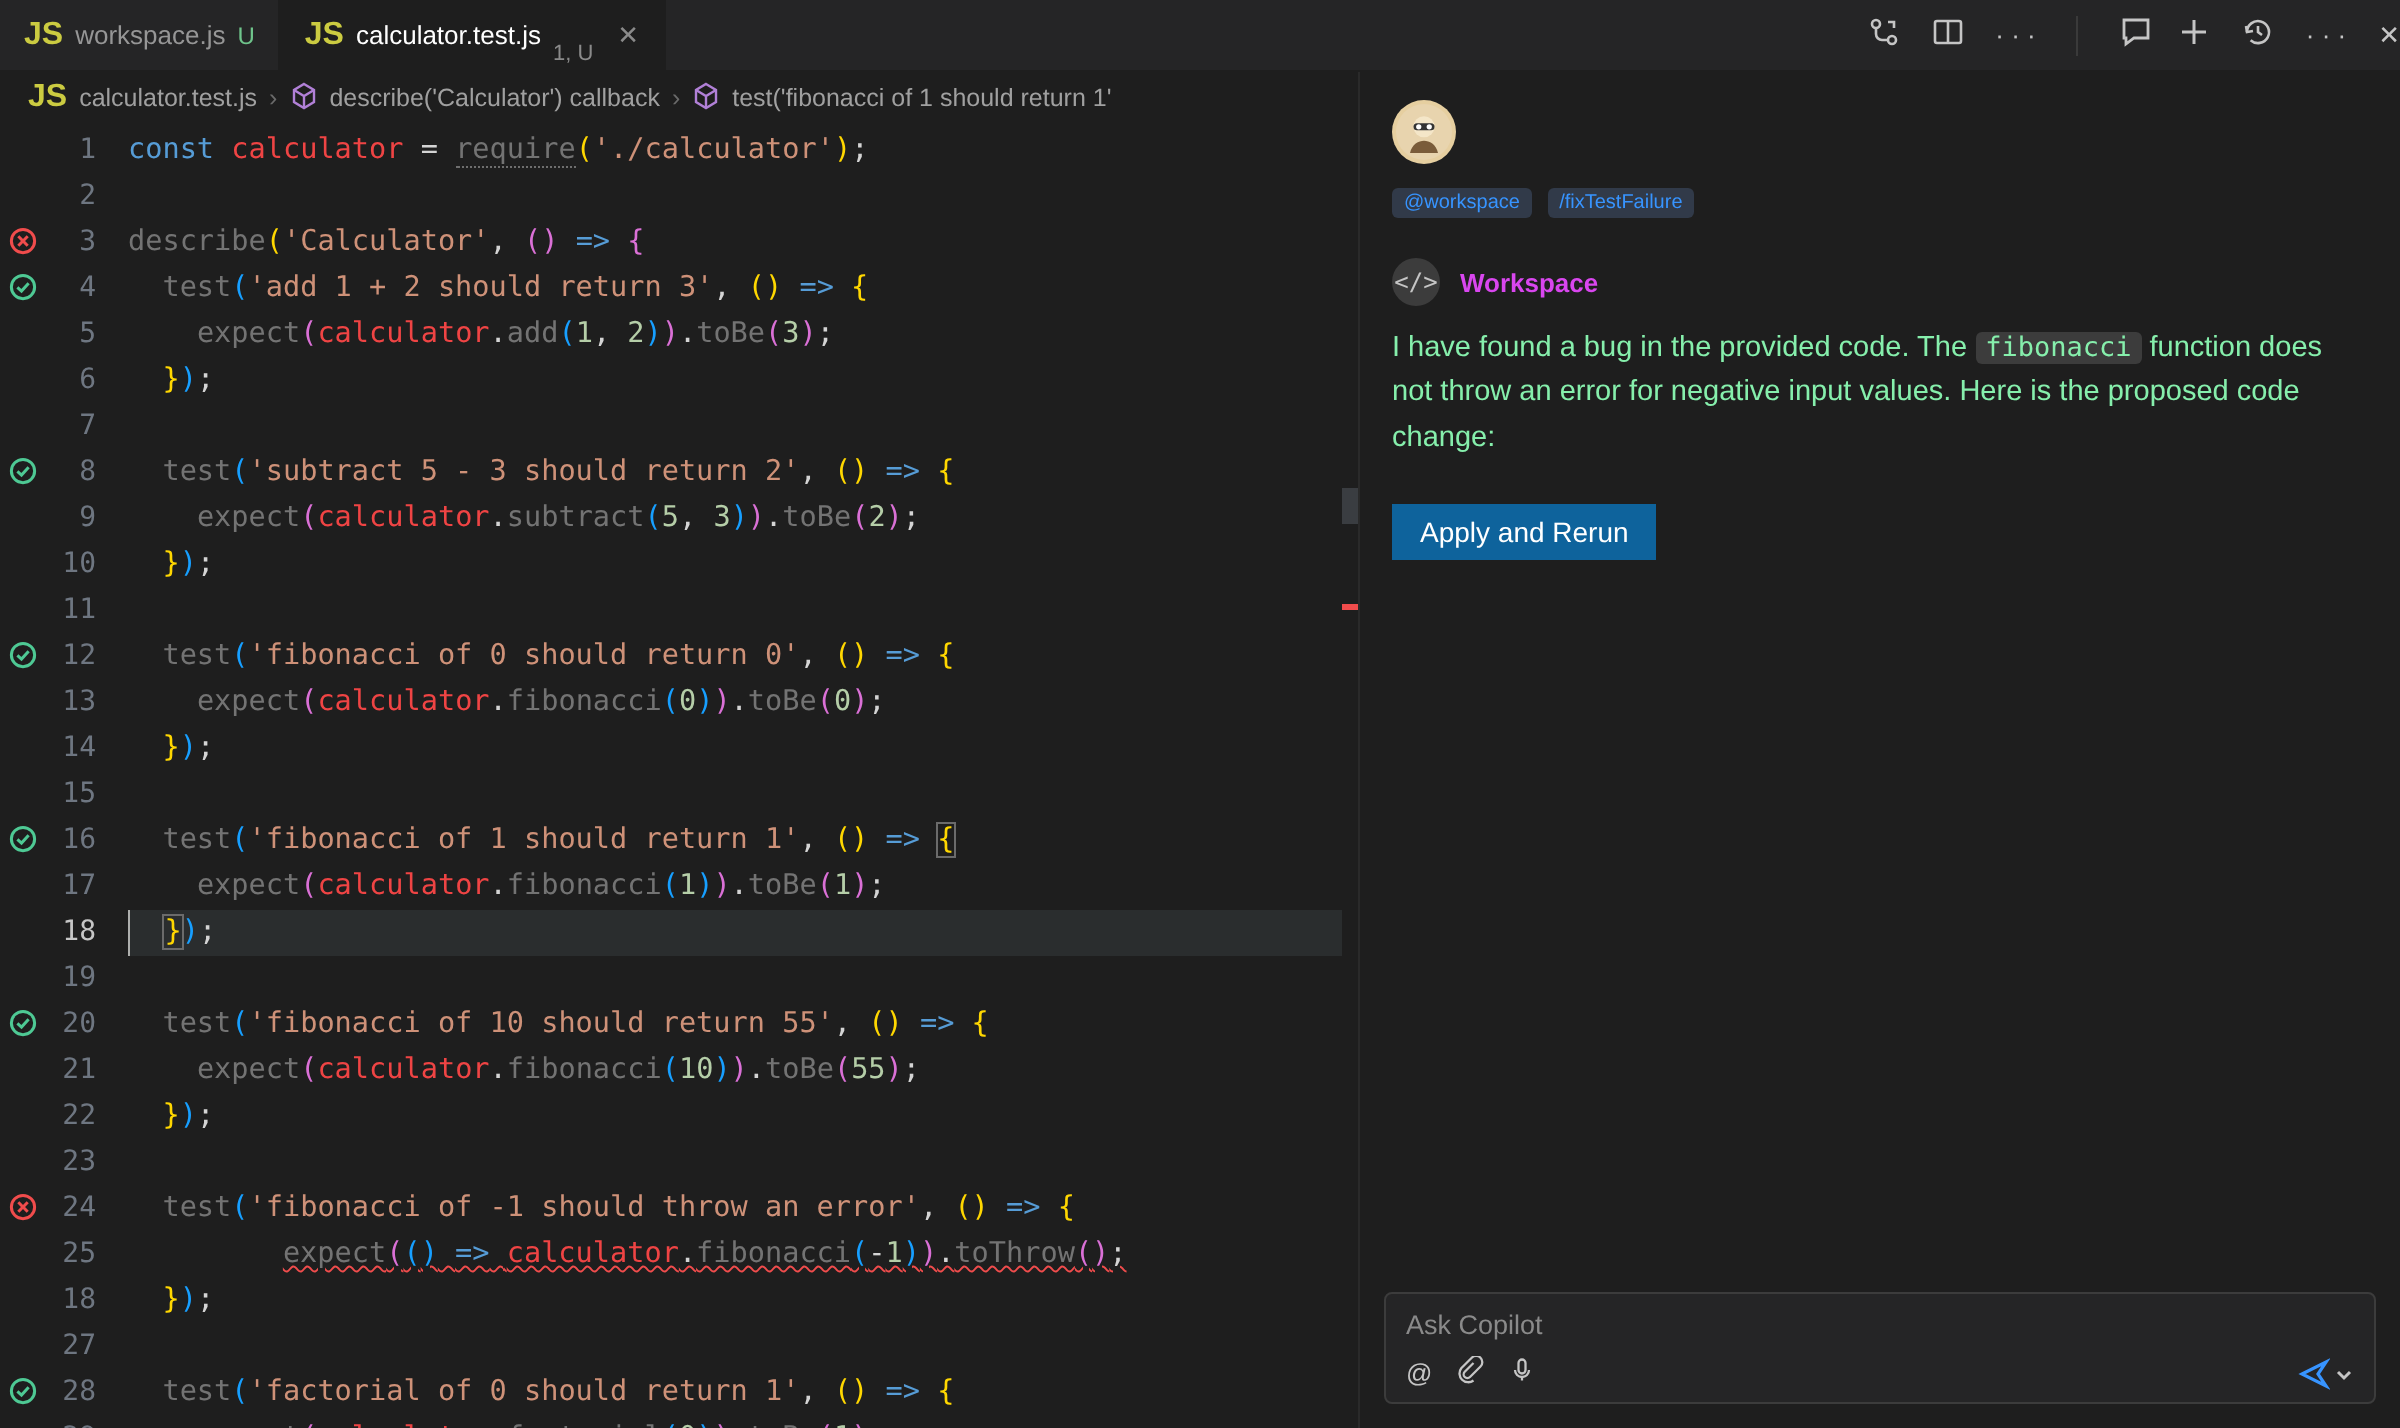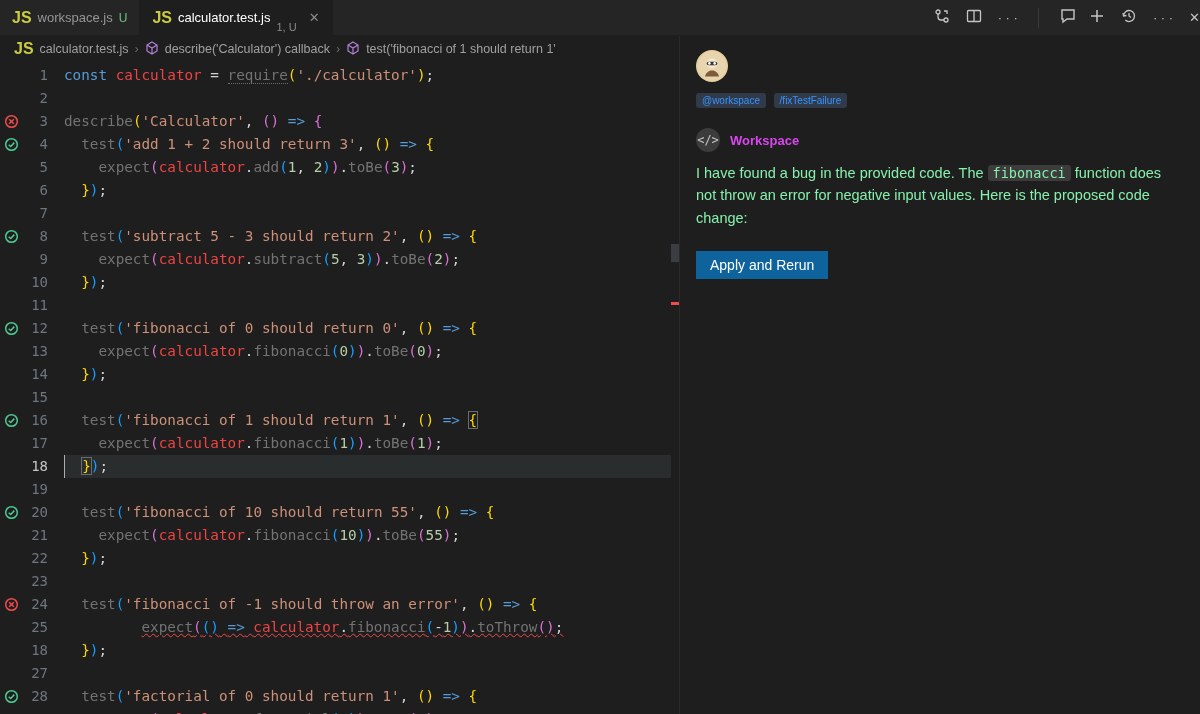--- a/index.html
+++ b/index.html
@@ -296,14 +296,40 @@
     </div>
 
     <div class="chat-body">
       <span>I have found a bug in the provided code. The </span><span class="codechip">fibonacci</span><span> function does not throw an error for negative input values. Here is the proposed code change:</span>
     </div>
 
     <button class="apply-btn">Apply and Rerun</button>
 
     <div class="chat-spacer"></div>
 
+    <div class="chat-input">
+      <div class="ph">Ask Copilot</div>
+      <div class="chat-input-row">
+        <span class="ic">@</span>
+        <span class="ic">
+          <svg width="14" height="14" viewBox="0 0 16 16" fill="none" stroke="#c5c5c5" stroke-width="1.3">
+              <path d="M10 4l-5 5a2 2 0 1 0 3 3l6-6a3.5 3.5 0 1 0-5-5L3 7a5 5 0 0 0 7 7"></path>
+            </svg>
+        </span>
+        <span class="ic">
+          <svg width="14" height="14" viewBox="0 0 16 16" fill="none" stroke="#c5c5c5" stroke-width="1.3">
+              <rect x="6" y="2" width="4" height="8" rx="2"></rect>
+              <path d="M4 8a4 4 0 0 0 8 0M8 12v2"></path>
+            </svg>
+        </span>
+        <span class="grow"></span>
+        <span class="send">
+          <svg width="16" height="16" viewBox="0 0 16 16" fill="none" stroke="#3794ff" stroke-width="1.6">
+              <path d="M2 8l12-6-4 6 4 6z" fill="none"></path>
+            </svg>
+          <svg width="10" height="10" viewBox="0 0 10 10" fill="none" stroke="#c5c5c5" stroke-width="1.5">
+              <polyline points="2,4 5,7 8,4"></polyline>
+            </svg>
+        </span>
+      </div>
+    </div>
   </div>
 </div>
 
 </body></html>

